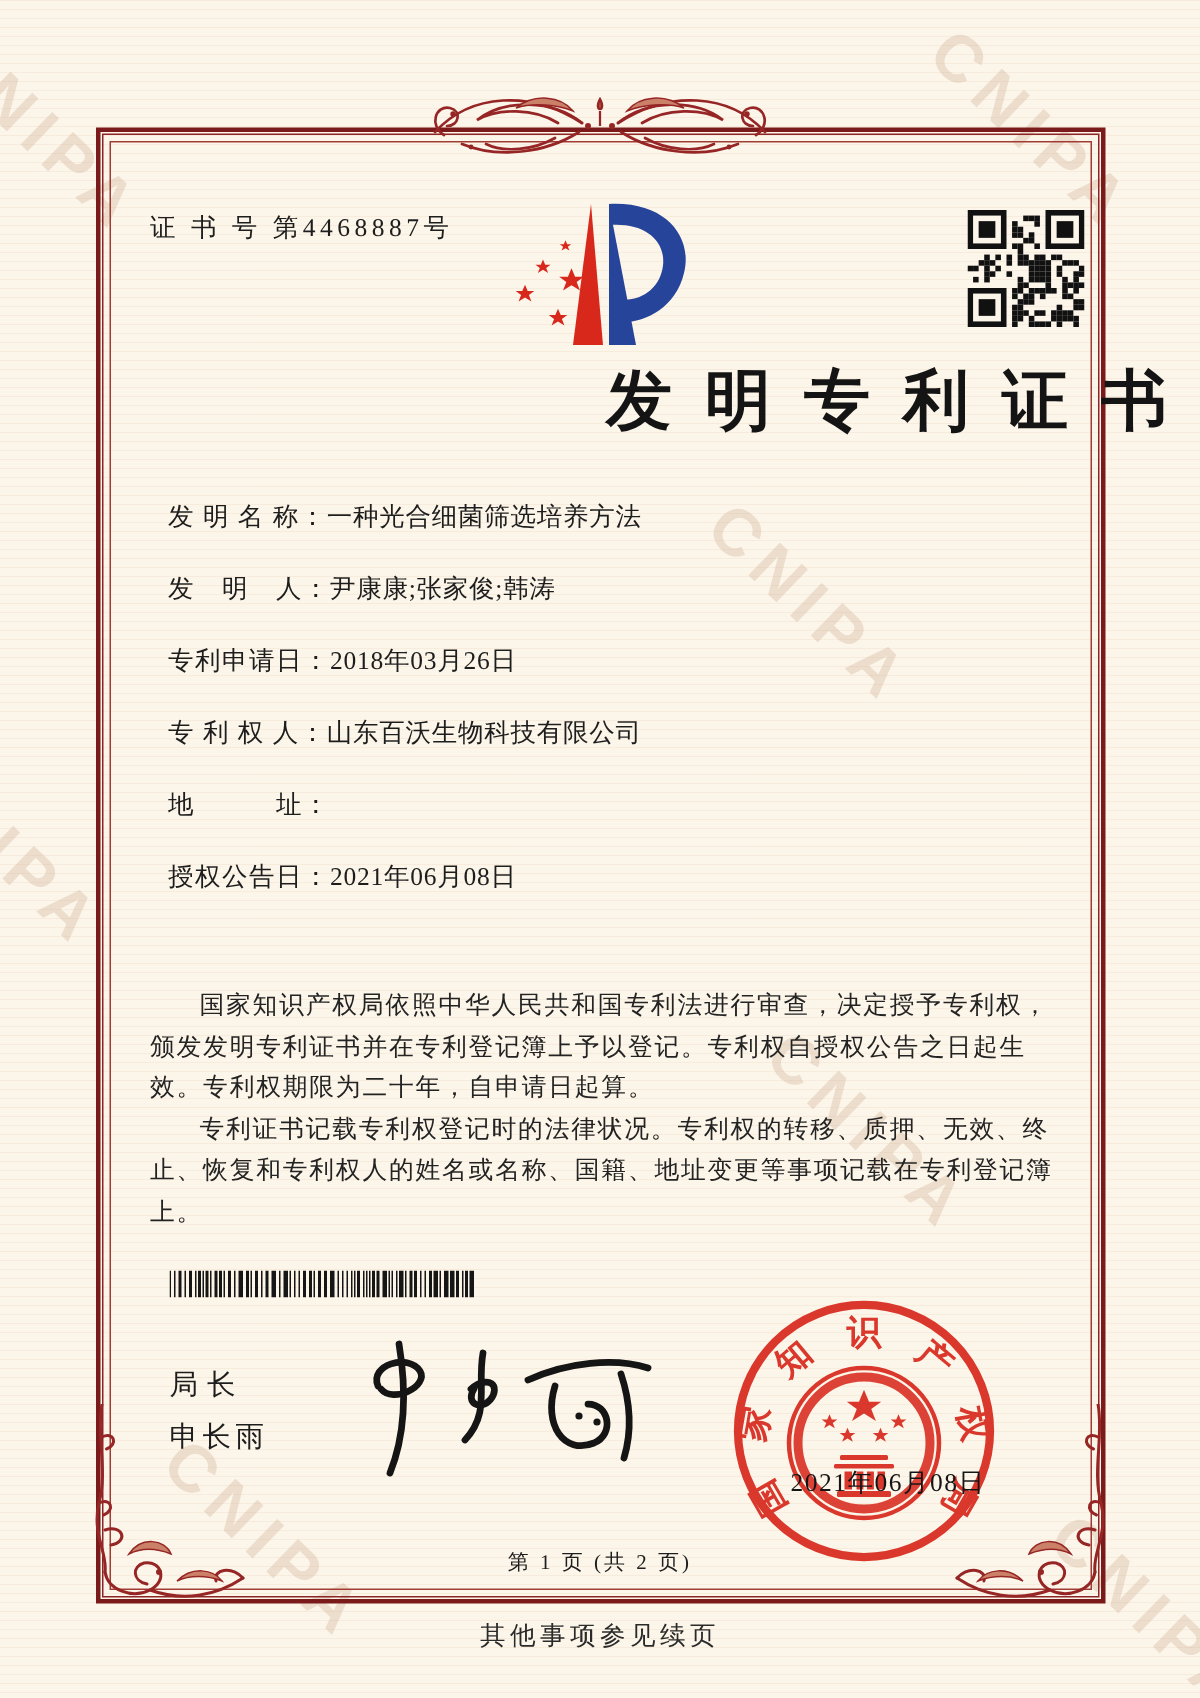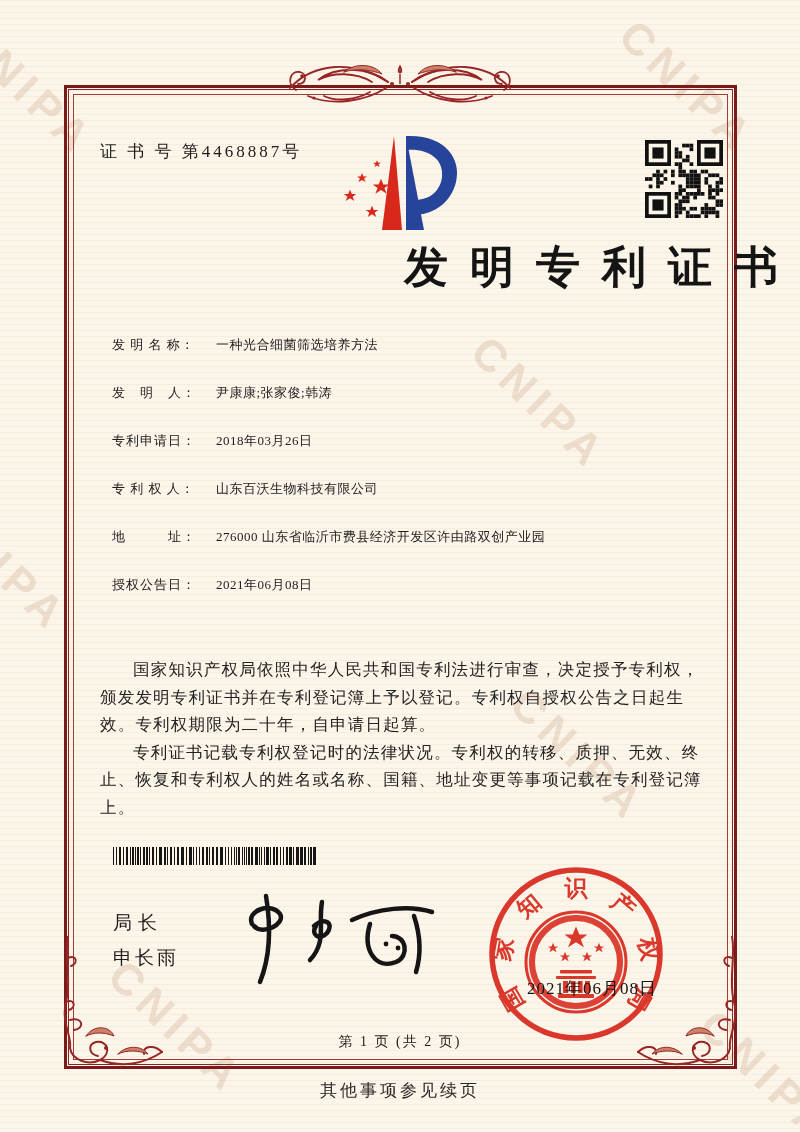--- a/index.html
+++ b/index.html
@@ -31,21 +31,21 @@
     position:absolute; left:100px; top:140px; z-index:4;
     font-size:17px; letter-spacing:3px;
   }
   .logo{position:absolute; left:336px; top:130px; z-index:4;}
   .qr{position:absolute; left:645px; top:140px; z-index:4;}
   .title{
     position:absolute; left:0; top:238px; width:100%; z-index:4;
     text-align:right; font-size:44px; font-weight:bold;
     letter-spacing:22px; text-indent:22px; color:#141414;
   }
-  .fields{position:absolute; left:112px; top:334px; width:586px; z-index:4; font-size:13px;}
+  .fields{position:absolute; left:112px; top:334px; width:586px; z-index:4; font-size:17px;}
   .row{display:flex; align-items:baseline; margin-bottom:27px; line-height:21px;}
   .row .lab{display:inline-block; min-width:104px; letter-spacing:1px; flex:0 0 auto;}
   .row .val{letter-spacing:0.5px;}
   .row .pair2{margin-left:112px; display:flex;}
   .paras{
     position:absolute; left:100px; top:656px; width:610px; z-index:4;
     font-size:16.5px; line-height:27.5px; letter-spacing:1.2px; color:#232323;
   }
   .paras p{margin:0; text-indent:2em;}
   .barcode{position:absolute; left:113px; top:847px; z-index:4;}
@@ -294,21 +294,20 @@
     <div class="row">
       <span class="lab">专利申请日：</span>
       <span class="val">2018年03月26日</span>
     </div>
     <div class="row">
       <span class="lab">专 利 权 人：</span>
       <span class="val">山东百沃生物科技有限公司</span>
     </div>
     <div class="row">
       <span class="lab">地　　　址：</span>
-      <span class="val">276000 山东省临沂市费县经济开发区许由路双创产业园</span>
     </div>
     <div class="row">
       <span class="lab">授权公告日：</span>
       <span class="val">2021年06月08日</span>
     </div>
   </div>
 
   <div class="paras">
     <p>国家知识产权局依照中华人民共和国专利法进行审查，决定授予专利权，颁发发明专利证书并在专利登记簿上予以登记。专利权自授权公告之日起生效。专利权期限为二十年，自申请日起算。</p>
     <p>专利证书记载专利权登记时的法律状况。专利权的转移、质押、无效、终止、恢复和专利权人的姓名或名称、国籍、地址变更等事项记载在专利登记簿上。</p>

